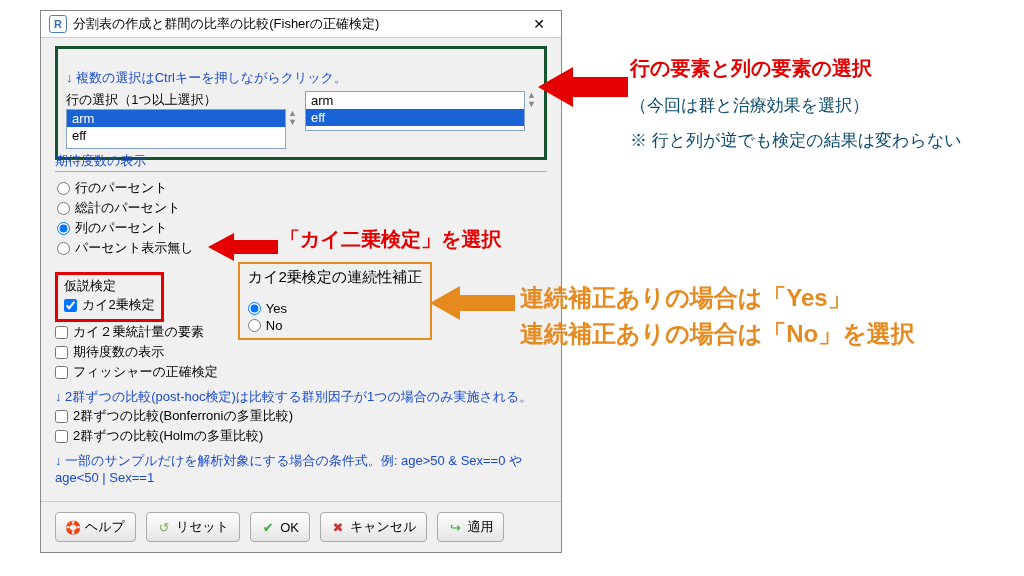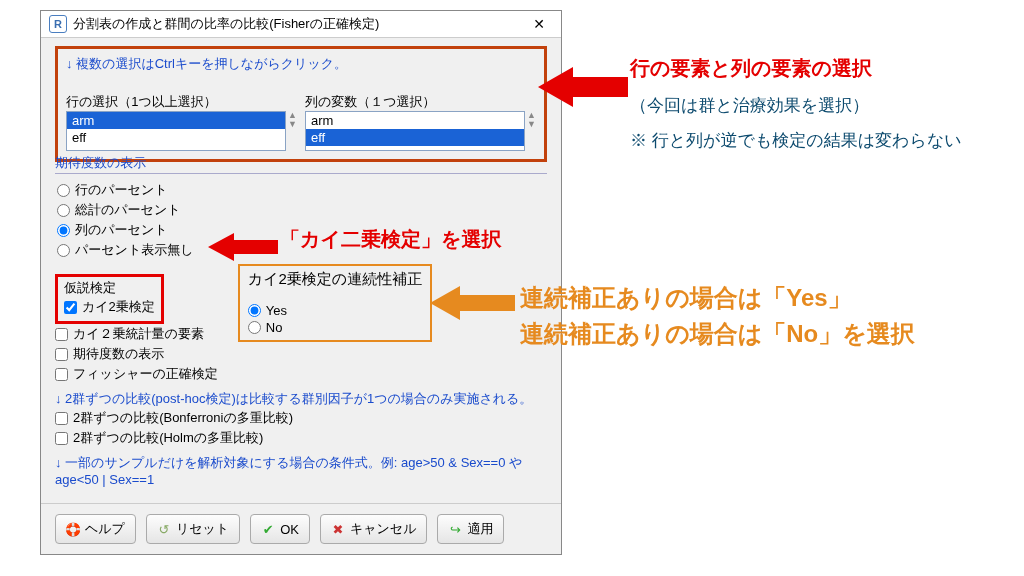--- a/index.html
+++ b/index.html
@@ -2,23 +2,23 @@
 <html><head>
 <meta charset="utf-8">
 <style>
 body{margin:0;font-family:"Meiryo","MS PGothic",sans-serif;font-size:13px;background:#fff;width:1024px;height:576px;position:relative}
 .dialog{position:absolute;left:40px;top:10px;width:520px;border:1px solid #888;background:#f0f0f0}
 .titlebar{display:flex;align-items:center;padding:4px 8px;background:#fff;border-bottom:1px solid #ccc}
 .titlebar .ricon{width:16px;height:16px;border:1px solid #4a7ec0;border-radius:3px;margin-right:6px;display:flex;align-items:center;justify-content:center;color:#3a6eb0;font-weight:bold;font-size:11px}
 .titlebar .ttl{flex:1;font-size:13px}
 .titlebar .close{width:28px;text-align:center;font-size:14px;cursor:pointer}
 .body{padding:8px 14px}
-.redbox{border:3px solid #c2410c;padding:6px 8px 8px 8px;margin-bottom:-14px}
+.redbox{border:3px solid #14532d;padding:20px 8px 8px 8px;margin-bottom:-14px}
 .hint{color:#1a4bcc;font-size:13px}
-.selrow{display:flex;gap:8px;margin-top:20px}
+.selrow{display:flex;gap:8px;margin-top:4px}
 .selcol{flex:1}
 .selcol .lbl{font-size:13px;color:#000}
 .listwrap{display:flex;align-items:flex-start}
 .listbox{border:1px solid #8aa3c4;background:#fff;flex:1;height:38px;overflow:hidden}
 .li{padding:1px 5px;font-size:13px}
 .li.sel{background:#1a63d6;color:#fff}
 .spins{display:flex;flex-direction:column;margin-left:2px}
 .spins span{font-size:9px;color:#888;line-height:9px;cursor:pointer}
 .section{margin-top:6px}
 .section .shead{color:#1a4bcc;border-bottom:1px solid #aac;padding-bottom:1px;margin-bottom:4px}
@@ -64,21 +64,20 @@
               <div class="li sel">arm</div>
               <div class="li">eff</div>
             </div>
             <div class="spins">
                 <span>▲</span>
                 <span>▼</span>
               </div>
           </div>
         </div>
         <div class="selcol">
-          <div class="lbl">列の変数（１つ選択）</div>
           <div class="listwrap">
             <div class="listbox">
               <div class="li">arm</div>
               <div class="li sel">eff</div>
             </div>
             <div class="spins">
                 <span>▲</span>
                 <span>▼</span>
               </div>
           </div>

